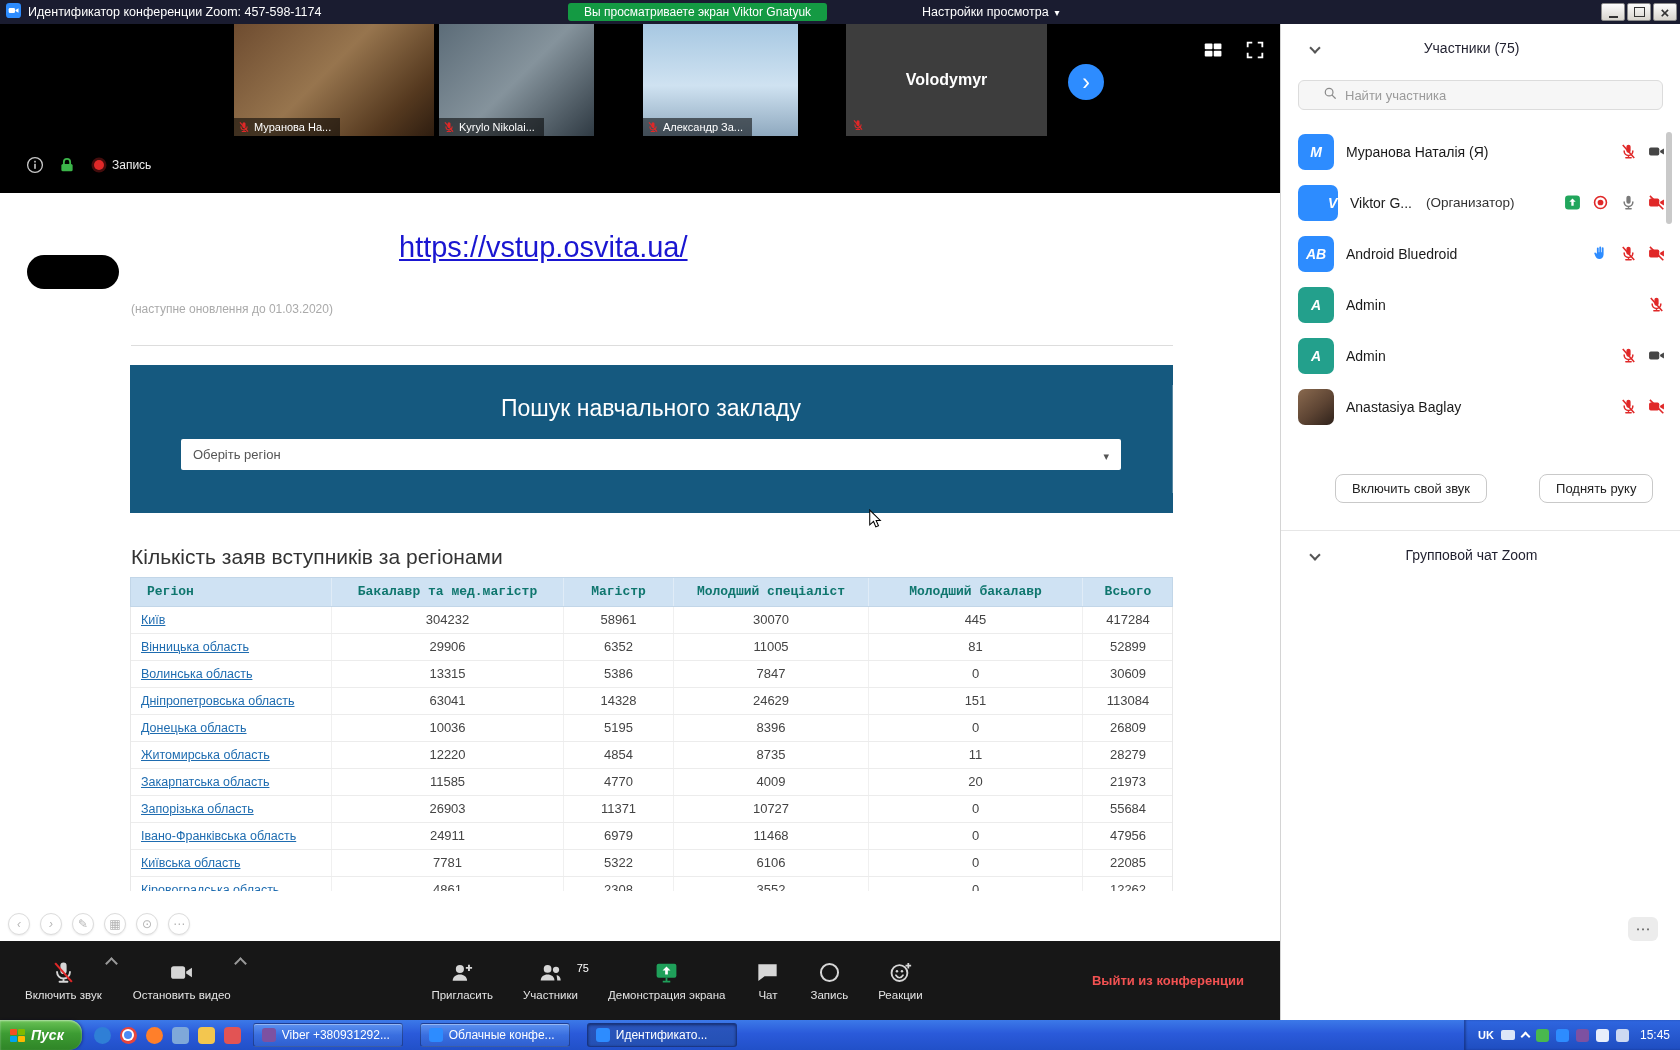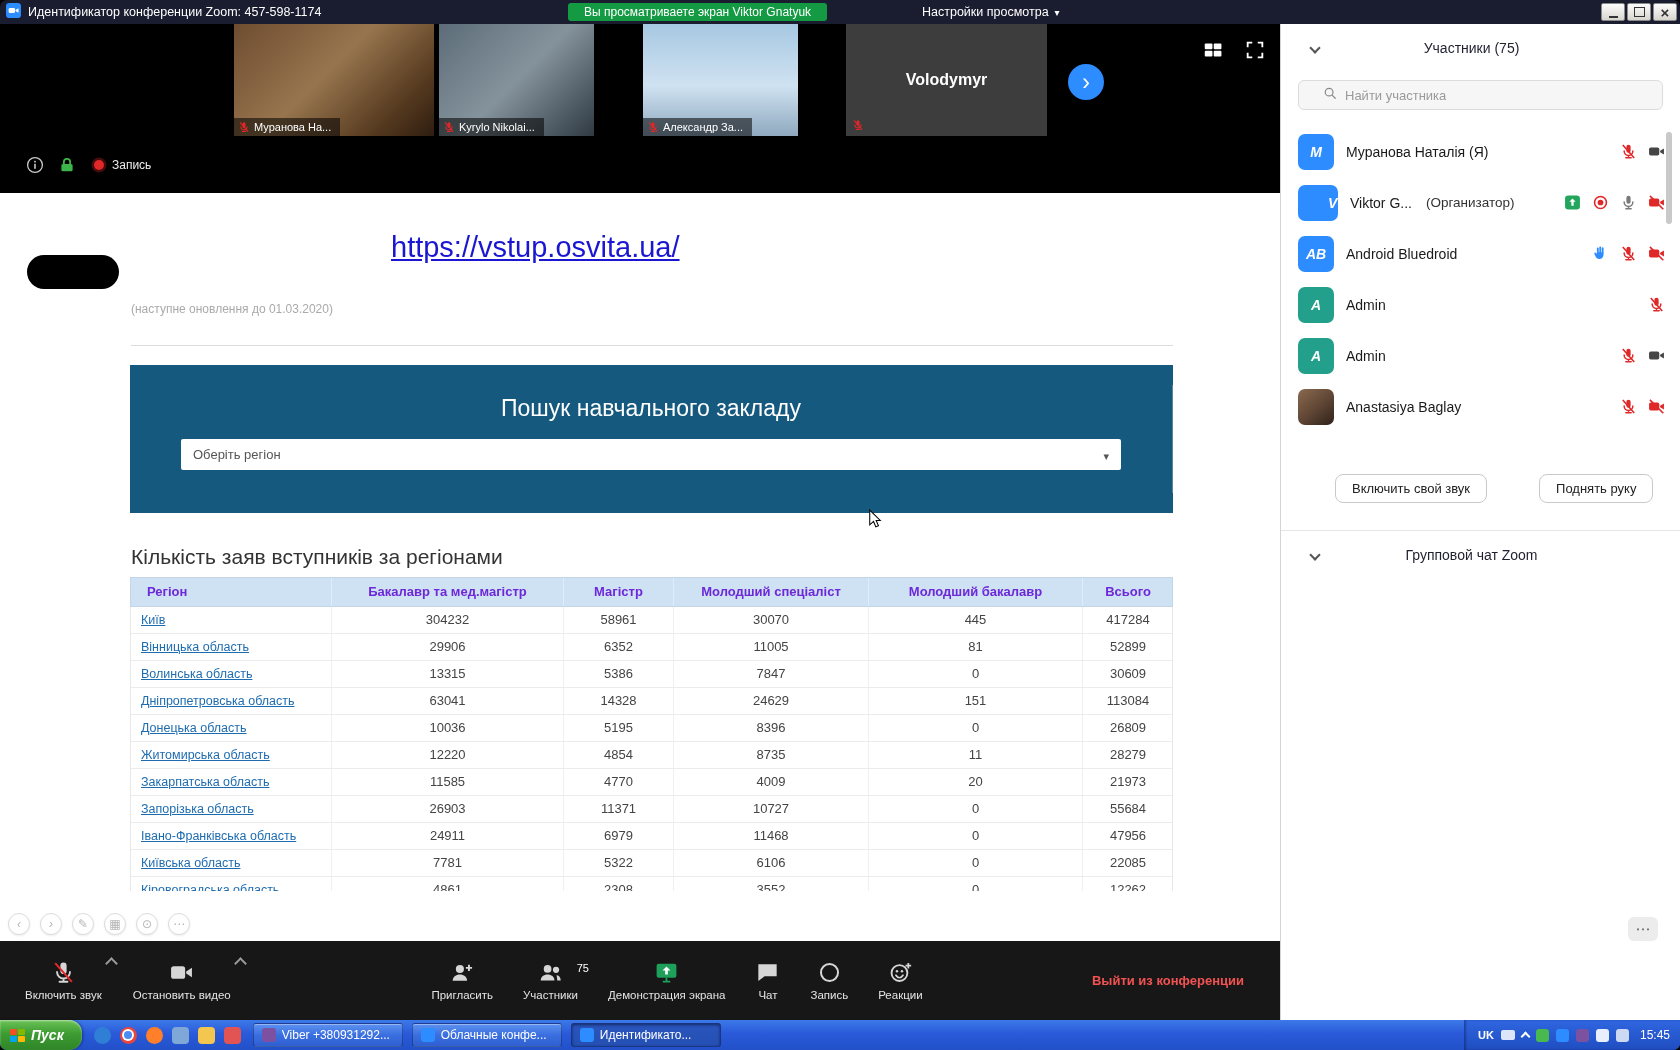--- a/index.html
+++ b/index.html
@@ -1,18 +1,18 @@
 <!DOCTYPE html>
 <html style="--accent-blue: #2D8CFF; --banner-green: #149a43; --osvita-blue: #15597f; --danger-red: #E02828; --link-blue: #1a16d1; --region-link-blue: #1e6cb0; --share-green: #1fa05a;"><head>
 <meta charset="utf-8">
 <style>
   * { box-sizing: border-box; margin: 0; padding: 0; }
   html,body { width:1680px; height:1050px; }
   body { font-family:"Liberation Sans","DejaVu Sans",sans-serif; background:#000; cursor:default; }
-  .screen { position:relative; width:1680px; height:1050px; overflow:hidden; background:#000;border-radius:7px; }
+  .screen { position:relative; width:1680px; height:1050px; overflow:hidden; background:#000; }
 
   
   .titlebar { position:absolute; left:0; top:0; width:1680px; height:24px; background:#1a1c30; display:flex; align-items:center; color:#fff; }
   .tb-left { display:flex; align-items:center; gap:7px; padding-left:6px; }
   .tb-left svg { width:15px; height:15px; }
   .tb-title { font-size:12.5px; color:#fff; white-space:nowrap; }
   .view-banner { position:absolute; left:568px; top:3px; height:18px; line-height:18px; padding:0 16px; background:var(--banner-green,#149a43); border-radius:3px; font-size:12px; color:#fff; white-space:nowrap; }
   .view-settings { position:absolute; left:922px; top:0; height:24px; display:flex; align-items:center; gap:6px; color:#fff; font-size:12.5px; cursor:pointer; }
   .view-settings .dd-caret::after { content:"▾"; font-size:10px; }
   .win-controls { position:absolute; right:3px; top:3px; display:flex; gap:2px; }
@@ -46,34 +46,34 @@
   
   .status-row { position:absolute; left:0; top:136px; width:1280px; height:57px; background:#000; display:flex; align-items:center; padding-left:26px; gap:14px; }
   .st-ic svg { width:18px; height:18px; display:block; }
   .rec-wrap { display:flex; align-items:center; gap:8px; margin-left:4px; }
   .rec-dot { width:10px; height:10px; border-radius:50%; background:var(--danger-red,#e02828); box-shadow:0 0 0 2.5px rgba(224,40,40,.3); }
   .rec-txt { color:#ededed; font-size:12px; }
 
   
   .shared { position:absolute; left:0; top:193px; width:1280px; height:748px; background:#fff; overflow:hidden; }
   .redact { position:absolute; left:27px; top:62px; width:92px; height:34px; background:#000; border-radius:17px; }
-  .page-link { position:absolute; left:391px; top:38px; font-size:29px; color:var(--link-blue,#1a16d1); }
+  .page-link { position:absolute; left:399px; top:38px; font-size:29px; color:var(--link-blue,#1a16d1); }
   .page-note { position:absolute; left:131px; top:109px; font-size:12px; color:#aaa; }
   .page-hr { position:absolute; left:131px; top:152px; width:1042px; height:1px; background:#ddd; }
   .search-panel { position:absolute; left:130px; top:172px; width:1043px; height:148px; background:var(--osvita-blue,#15597f); display:flex; }
   .sp-half { flex:1; display:flex; flex-direction:column; align-items:center; }
   .sp-title { margin-top:30px; font-size:23px; color:#fff; }
   .sp-select { margin-top:17px; width:calc(100% - 102px); height:31px; background:#fff; border-radius:2px; display:flex; align-items:center; justify-content:space-between; padding:0 12px; cursor:pointer; }
   .sp-select span:first-child { font-size:13px; color:#555; }
   .sel-caret::after { content:"▾"; font-size:11px; color:#555; }
   .sp-div { width:1px; background:rgba(255,255,255,.28); margin:20px 0; }
   .tbl-title { position:absolute; left:131px; top:352px; font-size:21px; color:#333; }
   .tbl { position:absolute; left:130px; top:384px; width:1043px; font-size:13px; }
   .thead { display:flex; height:30px; background:#cfe2f3; border:1px solid #c2d6e8; }
-  .th { font-weight:bold; color:#6d28d9; line-height:28px; text-align:center; border-right:1px solid #e0ecf7; }
+  .th { font-weight:bold; color:#0f766e; line-height:28px; text-align:center; border-right:1px solid #e0ecf7;font-family:Liberation Mono, monospace; }
   .th:last-child { border-right:none; }
   .th-region { text-align:left; padding-left:16px; }
   .tbody { height:284px; overflow:hidden; border-left:1px solid #e8e8e8; border-right:1px solid #e8e8e8; }
   .trow { display:flex; height:27px; border-bottom:1px solid #ececec; background:#fff; }
   .td { line-height:26px; text-align:center; color:#444; border-right:1px solid #f0f0f0; }
   .td:last-child { border-right:none; }
   .td-region { text-align:left; padding-left:10px; }
   .rlink { color:var(--region-link-blue,#1e6cb0); text-decoration:underline; font-size:12.5px; }
   .c1{width:201px;flex:none;} .c2{width:232px;flex:none;} .c3{width:110px;flex:none;}
   .c4{width:195px;flex:none;} .c5{width:214px;flex:none;} .c6{width:90px;flex:none;}
@@ -125,21 +125,21 @@
   .start-btn { height:30px; padding:0 18px 0 10px; border:none; border-radius:0 13px 13px 0; background:linear-gradient(#6cc457,#3d9c33 45%,#2f8527); color:#fff; font-weight:bold; font-style:italic; font-size:14px; display:flex; align-items:center; gap:6px; box-shadow:inset 0 1px 2px rgba(255,255,255,.5), 1px 0 3px rgba(0,0,40,.4); cursor:pointer; font-family:inherit; }
   .win-flag { display:grid; grid-template-columns:7px 7px; gap:1px; }
   .win-flag i { width:7px; height:6px; border-radius:1px; }
   .win-flag i:nth-child(1){background:#f25022;} .win-flag i:nth-child(2){background:#7fba00;}
   .win-flag i:nth-child(3){background:#00a4ef;} .win-flag i:nth-child(4){background:#ffb900;}
   .quick { display:flex; gap:9px; margin:0 12px; align-items:center; }
   .ql { width:17px; height:17px; border-radius:4px; display:inline-block; cursor:pointer; }
   .ql-chrome-icon { position:relative; border-radius:50%; }
   .ql-chrome-icon::after { content:""; position:absolute; inset:4.5px; border-radius:50%; background:#4b8bf5; box-shadow:0 0 0 2px #fff; }
   .ql-firefox-icon, .ql-ie-icon { border-radius:50%; }
-  .tasks { display:flex; gap:9px; }
+  .tasks { display:flex; gap:17px; }
   .taskbtn { width:150px; height:24px; border-radius:3px; border:1px solid rgba(0,0,30,.35); background:linear-gradient(#5d92f0,#3a6fe0 50%,#2f5fd0); color:#fff; font-size:12px; display:flex; align-items:center; gap:6px; padding:0 8px; box-shadow:inset 0 1px 0 rgba(255,255,255,.35); cursor:pointer; font-family:inherit; }
   .task-active { background:linear-gradient(#2a55bd,#2450b4); box-shadow:inset 0 1px 3px rgba(0,0,20,.5); }
   .task-ic { width:14px; height:14px; border-radius:3px; flex:none; }
   .task-label { white-space:nowrap; overflow:hidden; text-overflow:ellipsis; }
   .tray { margin-left:auto; height:30px; display:flex; align-items:center; gap:7px; padding:0 10px 0 14px; background:linear-gradient(#2f66e0,#1f4dc0); box-shadow:inset 2px 0 2px rgba(0,0,30,.3); color:#fff; }
   .tray-lang { font-size:11px; font-weight:bold; cursor:pointer; }
   .tray-kbd { width:14px; height:10px; background:#dce6f8; border-radius:2px; cursor:pointer; }
   .chev-up { width:7px; height:7px; border-left:2px solid #fff; border-top:2px solid #fff; transform:rotate(45deg); margin-top:3px; cursor:pointer; }
   .tray-ic { width:13px; height:13px; border-radius:3px; display:inline-block; cursor:pointer; }
   .tray-time { font-size:12px; margin-left:4px; cursor:pointer; }

